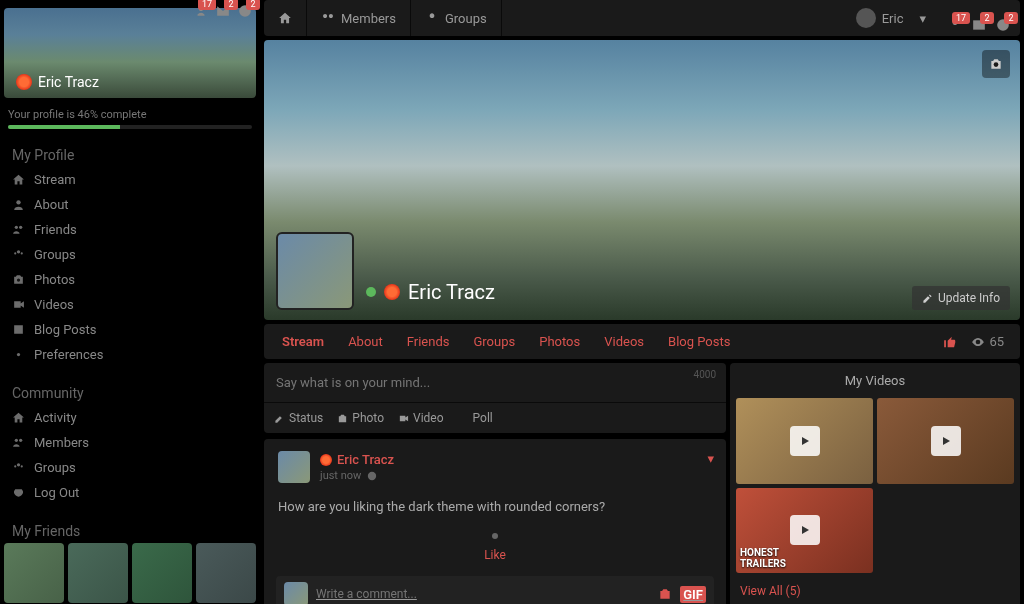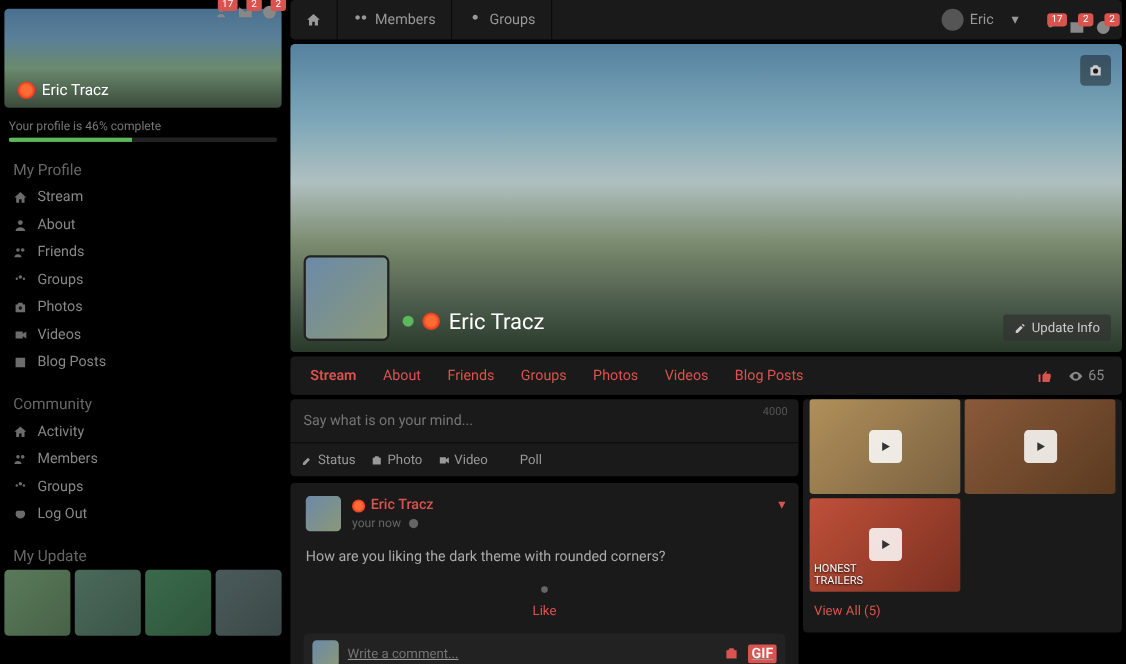--- a/index.html
+++ b/index.html
@@ -59,21 +59,21 @@
 .post-menu { position:absolute; right:12px; top:12px; color:#d9534f; cursor:pointer; }
 .post-body { padding:10px 14px; color:#aaa; font-size:13px; }
 .post-actions { padding:6px 14px; display:flex; align-items:center; gap:6px; font-size:12px; color:#d9534f;flex-direction:column; }
 .comment-box { margin:8px 12px 12px; display:flex; gap:8px; align-items:center; background:#222; border-radius:4px; padding:6px 8px;text-decoration:underline; }
 .comment-box input { flex:1; background:transparent; border:none; outline:none; color:#888; font-size:12px; }
 .gif-badge { background:#d9534f; color:#fff; font-size:13px; padding:1px 3px; border-radius:2px; font-weight:600; }
 .widget-title { text-align:center; padding:10px 0; color:#aaa; font-size:13px; }
 .video-grid { display:grid; grid-template-columns:1fr 1fr; gap:4px; padding:0 6px; }
 .video-thumb { position:relative; aspect-ratio:16/10; border-radius:3px; display:flex; align-items:center; justify-content:center; }
 .play-overlay { width:30px; height:30px; background:rgba(255,255,255,.85); border-radius:4px; display:flex; align-items:center; justify-content:center; color:#333; }
-.vt-overlay { position:absolute; bottom:4px; left:4px; color:#fff; font-size:10px; font-weight:400; text-shadow:0 1px 2px #000; }
+.vt-overlay { position:absolute; bottom:4px; left:4px; color:#fff; font-size:10px; font-weight:700; text-shadow:0 1px 2px #000; }
 .view-all { padding:10px 10px 12px; }
 .view-all a { color:#d9534f; font-size:12px; }
 svg { display:block; }
 </style>
 </head>
 <body>
 
 <div class="container">
 
   <div class="sidebar">
@@ -169,20 +169,29 @@
             <span>Videos</span>
           </a>
           <a class="side-item">
             <span class="side-icon">
               <svg width="13" height="13" viewBox="0 0 24 24" fill="currentColor">
                 <path d="M4 4h16v16H4z M7 8h10M7 12h10M7 16h6"></path>
               </svg>
             </span>
             <span>Blog Posts</span>
           </a>
+          <a class="side-item">
+            <span class="side-icon">
+              <svg width="13" height="13" viewBox="0 0 24 24" fill="currentColor">
+                <circle cx="12" cy="12" r="3"></circle>
+                <path d="M12 2v4M12 18v4M4 12H0M24 12h-4"></path>
+              </svg>
+            </span>
+            <span>Preferences</span>
+          </a>
         </div>
     </div>
 
     <div class="side-section">
       <div class="side-title">Community</div>
       <div id="community-items">
           <a class="side-item">
             <span class="side-icon">
               <svg width="13" height="13" viewBox="0 0 24 24" fill="currentColor">
                 <path d="M12 3l10 9h-3v9h-5v-6h-4v6H5v-9H2z"></path>
@@ -214,21 +223,21 @@
             <span class="side-icon">
               <svg width="13" height="13" viewBox="0 0 24 24" fill="currentColor">
                 <path d="M12 2v10M6 6a8 8 0 1012 0"></path>
               </svg>
             </span>
             <span>Log Out</span>
           </a>
         </div>
     </div>
 
-    <div class="side-title">My Update</div>
+    <div class="side-title">My Friends</div>
     <div class="photo-grid" id="sidebar-photos">
         <div class="ph" style="background: linear-gradient(135deg, rgb(90, 122, 90), rgba(90, 122, 90, 0.8));"></div>
         <div class="ph" style="background: linear-gradient(135deg, rgb(74, 106, 90), rgba(74, 106, 90, 0.8));"></div>
         <div class="ph" style="background: linear-gradient(135deg, rgb(58, 106, 74), rgba(58, 106, 74, 0.8));"></div>
         <div class="ph" style="background: linear-gradient(135deg, rgb(74, 90, 90), rgba(74, 90, 90, 0.8));"></div>
       </div>
   </div>
 
   <div class="main">
 
@@ -369,21 +378,21 @@
 
         <div class="card">
           <div class="post-head">
             <div class="post-avatar"></div>
             <div>
               <div class="post-author">
                 <span class="flame" style="width:12px;height:12px;"></span>
                 <span>Eric Tracz</span>
               </div>
               <div class="post-meta">
-                <span>your now</span>
+                <span>just now</span>
                 <span>
                   <svg width="10" height="10" viewBox="0 0 24 24" fill="currentColor">
                       <circle cx="12" cy="12" r="10"></circle>
                     </svg>
                 </span>
               </div>
             </div>
             <span class="post-menu">▾</span>
           </div>
           <div class="post-body">How are you liking the dark theme with rounded corners?</div>
@@ -404,20 +413,21 @@
                 </svg>
             </span>
             <span class="gif-badge">GIF</span>
           </div>
         </div>
 
       </div>
 
       <div class="widgets">
         <div class="card">
+          <div class="widget-title">My Videos</div>
           <div class="video-grid" id="video-grid">
               <div class="video-thumb" style="background: linear-gradient(135deg, rgb(176, 144, 90), rgb(122, 96, 64));">
                 <div class="play-overlay">
                   <svg width="12" height="12" viewBox="0 0 24 24" fill="currentColor">
                     <path d="M6 4l14 8-14 8z"></path>
                   </svg>
                 </div>
               </div>
               <div class="video-thumb" style="background: linear-gradient(135deg, rgb(138, 90, 58), rgb(90, 58, 32));">
                 <div class="play-overlay">

